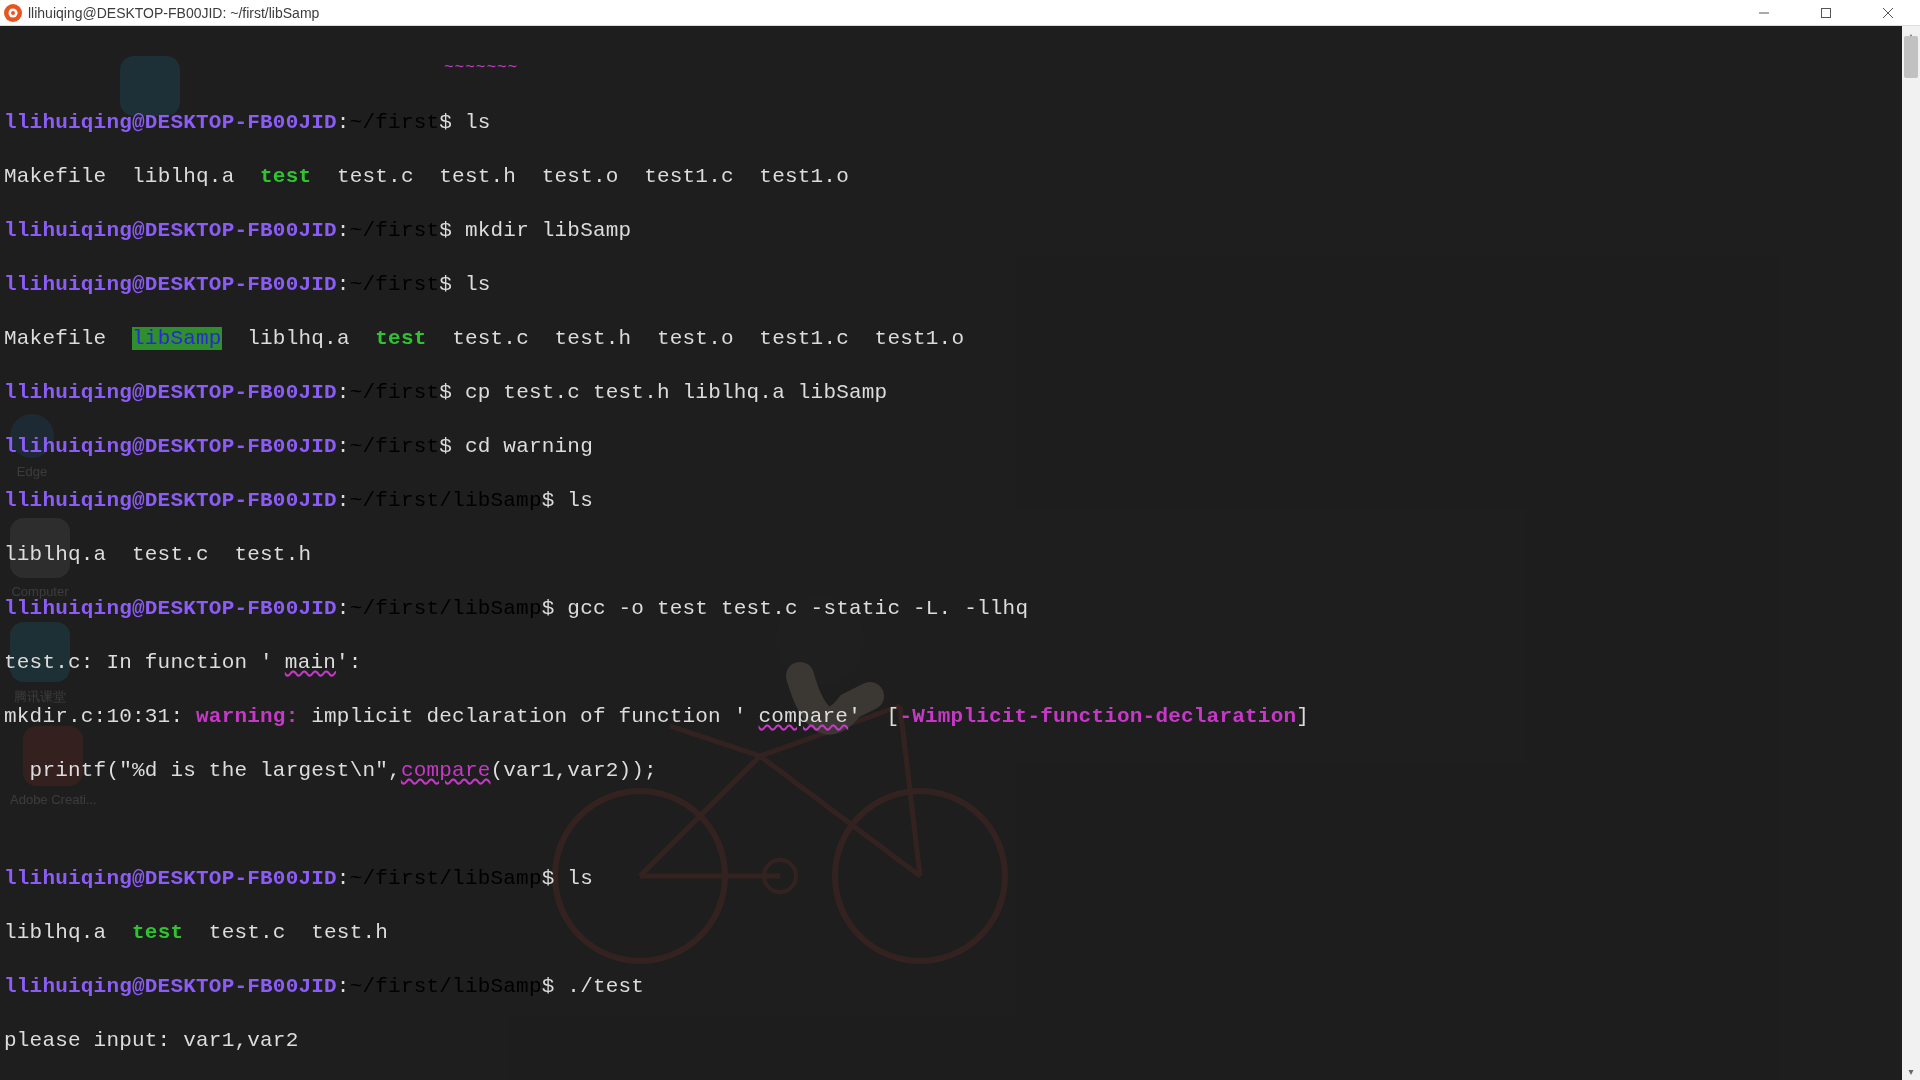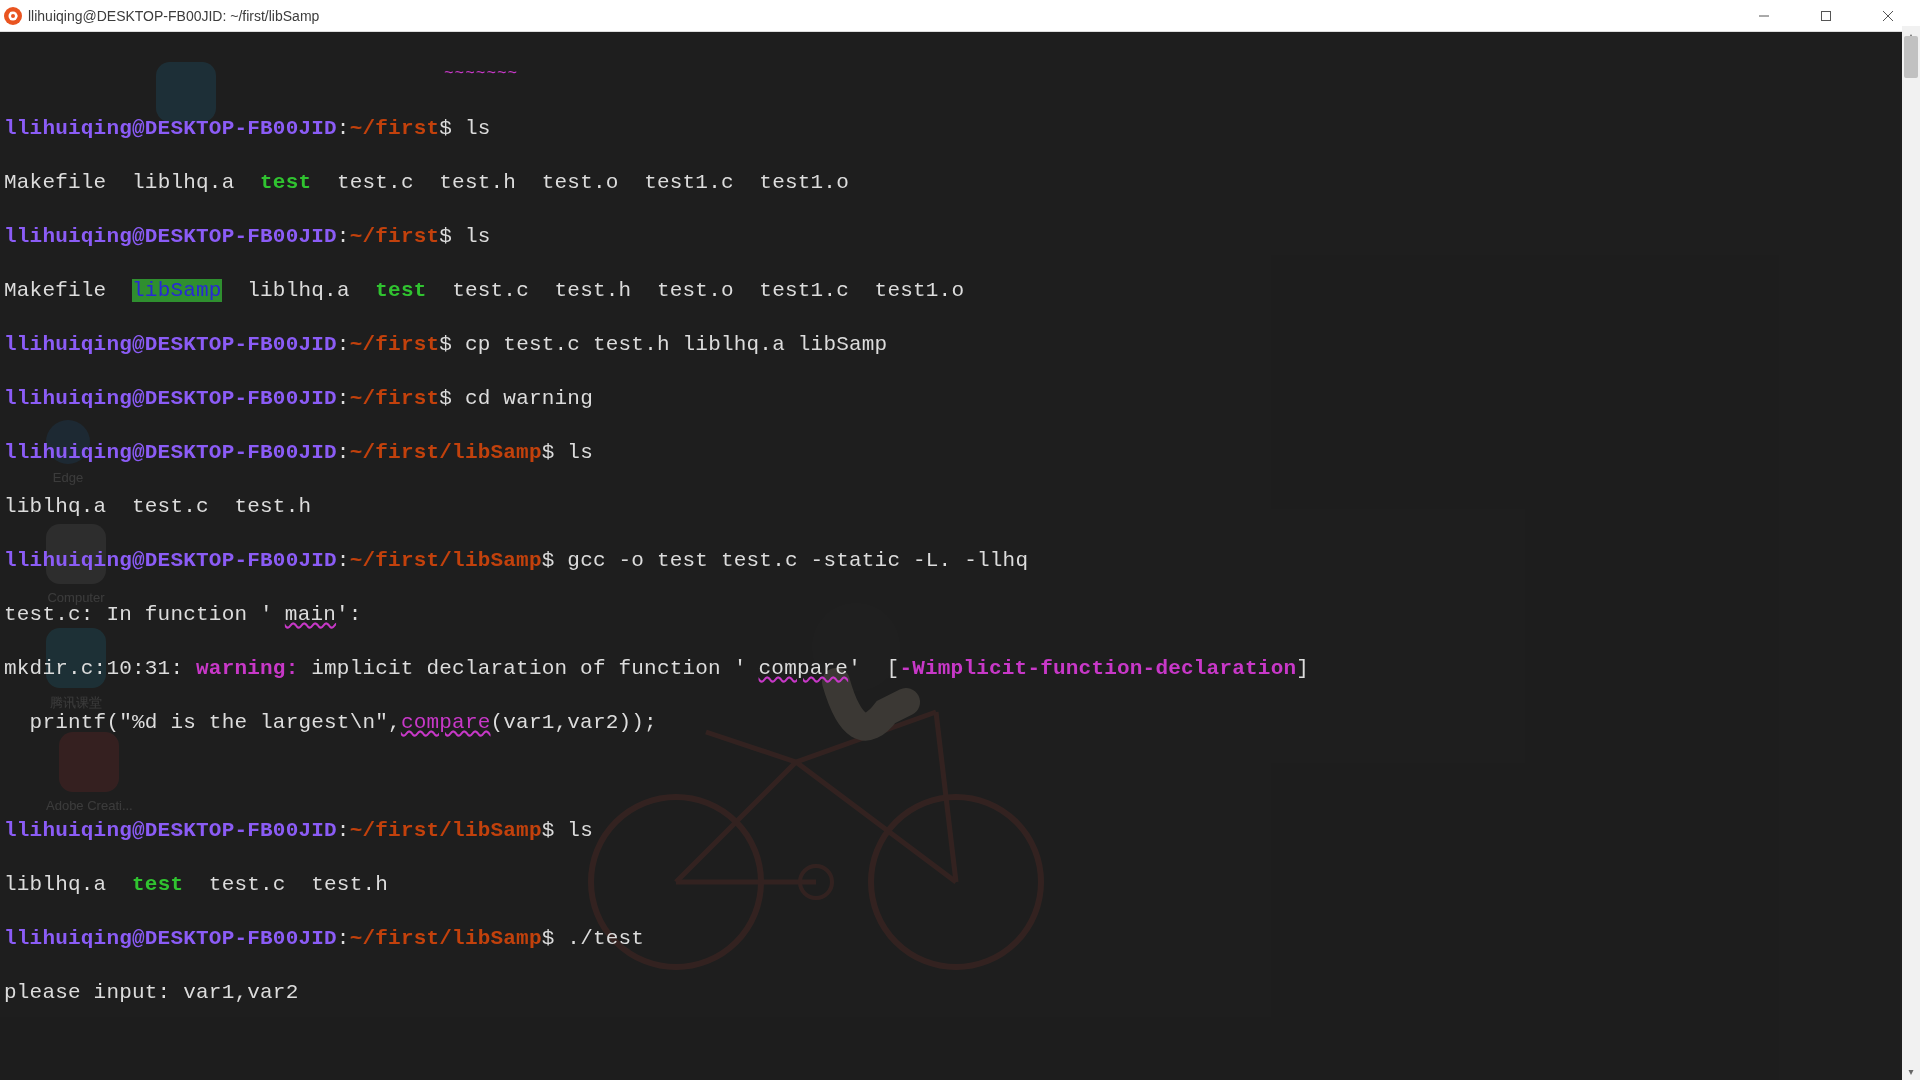--- a/index.html
+++ b/index.html
@@ -4,21 +4,21 @@
 <style>
   * { margin: 0; padding: 0; box-sizing: border-box; }
   body {
     font-family: Arial, sans-serif;
     background: #f0f0f0;
     overflow: hidden;
     width: 1920px;
     height: 1080px;
   }
   .titlebar {
-    height: 32px;
+    height: 26px;
     background: #ffffff;
     display: flex;
     align-items: center;
     padding: 0 4px;
     border-bottom: 1px solid #ddd;
   }
   .titlebar-icon {
     width: 18px;
     height: 18px;
     border-radius: 50%;
@@ -56,21 +56,20 @@
     background: rgba(0,0,0,0.88);
     height: calc(1080px - 26px);
     position: relative;
     overflow: hidden;
   }
   .bg-illustration {
     position: absolute;
     top: 0; left: 0; right: 0; bottom: 0;
     opacity: 0.14;
     pointer-events: none;
-    margin-left: 36px;
   }
   .desk-icon {
     position: absolute;
     text-align: center;
     color: #e8e8e8;
     font-size: 13px;
   }
   .desk-icon .box {
     width: 60px;
     height: 60px;
@@ -87,21 +86,21 @@
     z-index: 2;
     padding: 2px 4px;
     font-family: "Consolas","Courier New",monospace;
     font-size: 21px;
     line-height: 27px;
     letter-spacing: 0.2px;
     color: #dcdcdc;
     white-space: pre;
   }
   .user { color: #8b5cf6; font-weight: bold; }
-  .path { color: #c2410c; font-weight: bold; }
+  .path { color: #000000; font-weight: normal; }
   .dollar { color: #dcdcdc; }
   .cmd { color: #dcdcdc; }
   .exec { color: #30c330; font-weight: bold; }
   .dir-hl {
     background: #2f8f2f;
     color: #2828d6;
     font-weight: normal;
   }
   .warn { color: #c838c8; font-weight: bold; }
   .wflag { color: #c838c8; font-weight: bold; }
@@ -215,20 +214,21 @@
       <circle cx="260" cy="330" r="16" stroke="#b04030" stroke-width="4" fill="none"></circle>
       <ellipse cx="300" cy="95" rx="44" ry="44" fill="#2a2a2a"></ellipse>
       <path d="M280 130 Q300 200 330 160 L350 150" stroke="#e8d8b8" stroke-width="28" fill="none" stroke-linecap="round"></path>
     </svg>
   </div>
 
   <div class="term-lines">
 <div style="padding-left:440px;" class="tilde-row">~~~~~~~</div>
 <div><span class="user">llihuiqing@DESKTOP-FB00JID</span><span>:</span><span class="path"><span>~</span><span>/first</span></span><span class="dollar">$</span> <span class="cmd">ls</span></div>
 <div><span>Makefile</span>  <span>liblhq.a</span>  <span class="exec">test</span>  <span>test.c  test.h  test.o  test1.c  test1.o</span></div>
+<div><span class="user">llihuiqing@DESKTOP-FB00JID</span><span>:</span><span class="path"><span>~</span><span>/first</span></span><span class="dollar">$</span> <span class="cmd">mkdir libSamp</span></div>
 <div><span class="user">llihuiqing@DESKTOP-FB00JID</span><span>:</span><span class="path"><span>~</span><span>/first</span></span><span class="dollar">$</span> <span class="cmd">ls</span></div>
 <div><span>Makefile</span>  <span class="dir-hl">libSamp</span>  <span>liblhq.a</span>  <span class="exec">test</span>  <span>test.c  test.h  test.o  test1.c  test1.o</span></div>
 <div><span class="user">llihuiqing@DESKTOP-FB00JID</span><span>:</span><span class="path"><span>~</span><span>/first</span></span><span class="dollar">$</span> <span class="cmd">cp test.c test.h liblhq.a libSamp</span></div>
 <div><span class="user">llihuiqing@DESKTOP-FB00JID</span><span>:</span><span class="path"><span>~</span><span>/first</span></span><span class="dollar">$</span> <span class="cmd">cd warning</span></div>
 <div><span class="user">llihuiqing@DESKTOP-FB00JID</span><span>:</span><span class="path"><span>~</span><span>/first/libSamp</span></span><span class="dollar">$</span> <span class="cmd">ls</span></div>
 <div>liblhq.a  test.c  test.h</div>
 <div><span class="user">llihuiqing@DESKTOP-FB00JID</span><span>:</span><span class="path"><span>~</span><span>/first/libSamp</span></span><span class="dollar">$</span> <span class="cmd">gcc -o test test.c -static -L. -llhq</span></div>
 <div><span>test.c: In function '</span><span class="fn-und">main</span><span>':</span></div>
 <div><span>mkdir.c:10:31: </span><span class="warn">warning:</span><span> implicit declaration of function '</span><span class="fn-und">compare</span><span>'  [</span><span class="wflag">-Wimplicit-function-declaration</span><span>]</span></div>
 <div><span>  printf("%d is the largest\n",</span><span class="fn-mag">compare</span><span>(var1,var2));</span></div>

